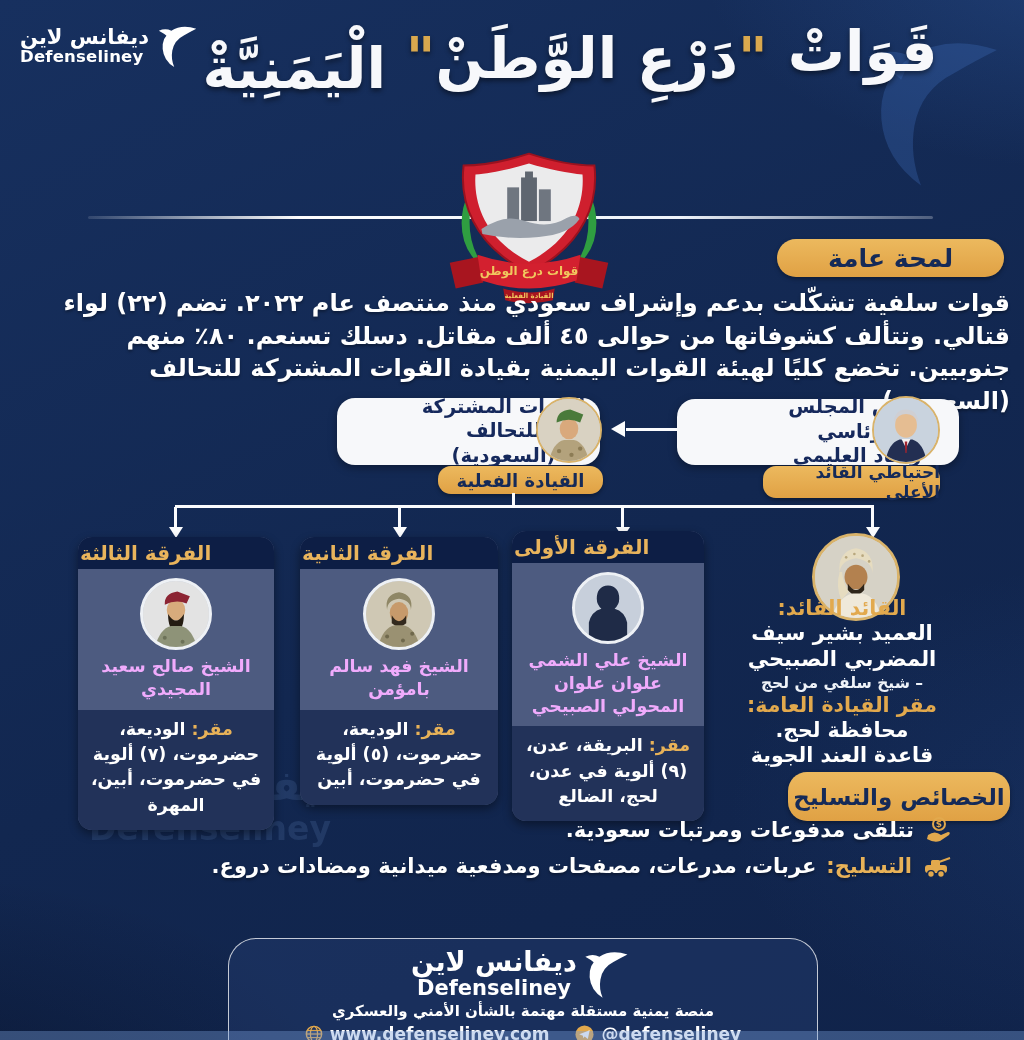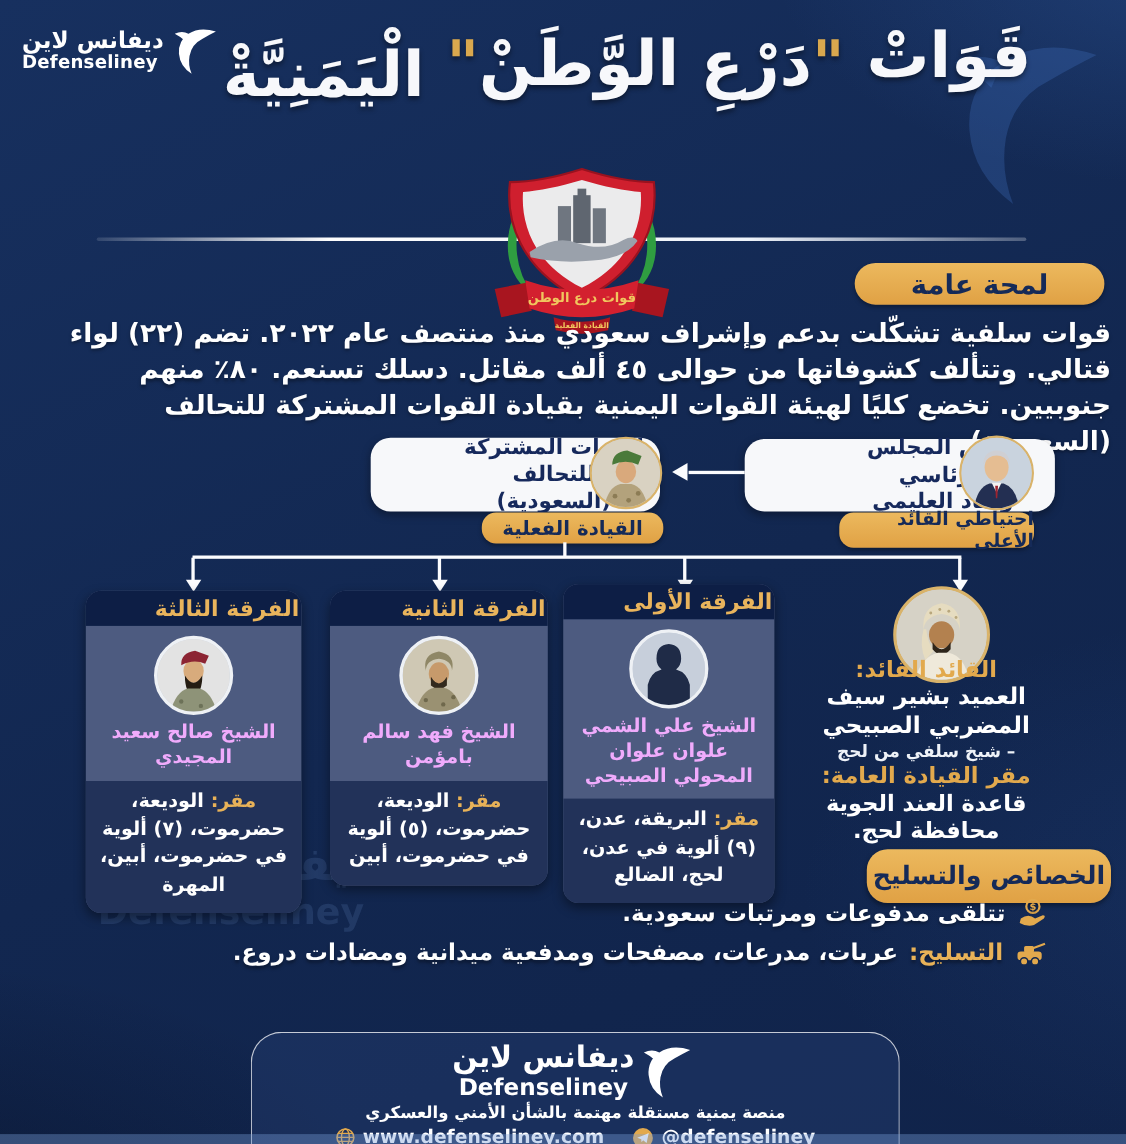--- a/index.html
+++ b/index.html
@@ -39,21 +39,21 @@
   .white-box{background:#f7f8fa;border-radius:18px;color:#16295c;font-weight:bold;
     display:flex;align-items:center;justify-content:center;text-align:center;direction:rtl;
     box-shadow:0 3px 8px rgba(0,0,0,.35);}
   .photo{border-radius:50%;overflow:hidden;background:#cfd6e0;}
   .photo svg{display:block;width:100%;height:100%;}
   .wire{background:#fbfcfe;}
   .ah-down{width:0;height:0;border-left:7px solid transparent;border-right:7px solid transparent;border-top:11px solid #fbfcfe;}
   .ah-left{width:0;height:0;border-top:8px solid transparent;border-bottom:8px solid transparent;border-right:14px solid #fbfcfe;}
   
   .card{position:absolute;border-radius:14px;overflow:hidden;background:#4d5b80;box-shadow:0 4px 10px rgba(0,0,0,.4);}
-  .card-header{background:#0d1e45;color:#e9b45c;font-weight:bold;font-size:20px;text-align:right;padding:4px 2px;direction:rtl;}
+  .card-header{background:#0d1e45;color:#e9b45c;font-weight:bold;font-size:20px;text-align:left;padding:4px 2px;direction:rtl;}
   .card-photo{width:72px;height:72px;border-radius:50%;border:3px solid #eef1f5;overflow:hidden;margin:9px auto 3px;background:#cdd4de;}
   .card-photo svg{display:block;width:100%;height:100%;}
   .card-name{color:#f0abfc;font-weight:bold;font-size:17.5px;text-align:center;direction:rtl;padding:2px 6px 9px;line-height:1.3;}
   .card-hq{background:#223259;color:#fff;font-weight:bold;font-size:17.5px;text-align:center;direction:rtl;
     padding:7px 9px 12px;line-height:1.45;}
   .gold{color:#e8b258;}
   
   .gc-block{left:732px;top:596px;width:220px;text-align:center;direction:rtl;line-height:1.22;}
   .gc-label{color:#e2a94d;font-weight:bold;font-size:20.5px;}
   .gc-name{color:#fff;font-weight:bold;font-size:21px;}
@@ -259,22 +259,22 @@
         <circle cx="66" cy="31" r="1.6" fill="#b8a77d"></circle>
       <path d="M40 58 Q50 74 60 58 L60 66 Q50 78 40 66 Z" fill="#2e251a"></path>
       <path d="M20 100 Q28 74 46 70 L58 70 Q76 74 80 100 Z" fill="#efe9da"></path>
     </svg>
   </div>
   <div class="abs gc-block" dir="rtl">
     <div class="gc-label">القائد القائد:</div>
     <div class="gc-name">العميد بشير سيف المضربي الصبيحي</div>
     <div class="gc-note">– شيخ سلفي من لحج</div>
     <div class="gc-label">مقر القيادة العامة:</div>
+    <div class="gc-hq">محافظة لحج.</div>
     <div class="gc-hq">قاعدة العند الجوية</div>
-    <div class="gc-hq">محافظة لحج.</div>
   </div>
 
   <div class="abs pill" style="left:788px;top:772px;width:222px;height:49px;font-size:23px;">الخصائص والتسليح</div>
   <div class="abs traits" dir="rtl">
     <div class="trait-row">
       <svg width="28" height="28" viewBox="0 0 28 28">
         <circle cx="15" cy="8" r="6" fill="none" stroke="#e2a94d" stroke-width="2"></circle>
         <text x="15" y="11" text-anchor="middle" font-size="9" font-weight="bold" fill="#e2a94d">$</text>
         <path d="M4 19 q7 -5 13 0 l7 -3 q3 0 1 3 l-9 6 q-6 2 -13 -2 Z" fill="#e2a94d"></path>
       </svg>

